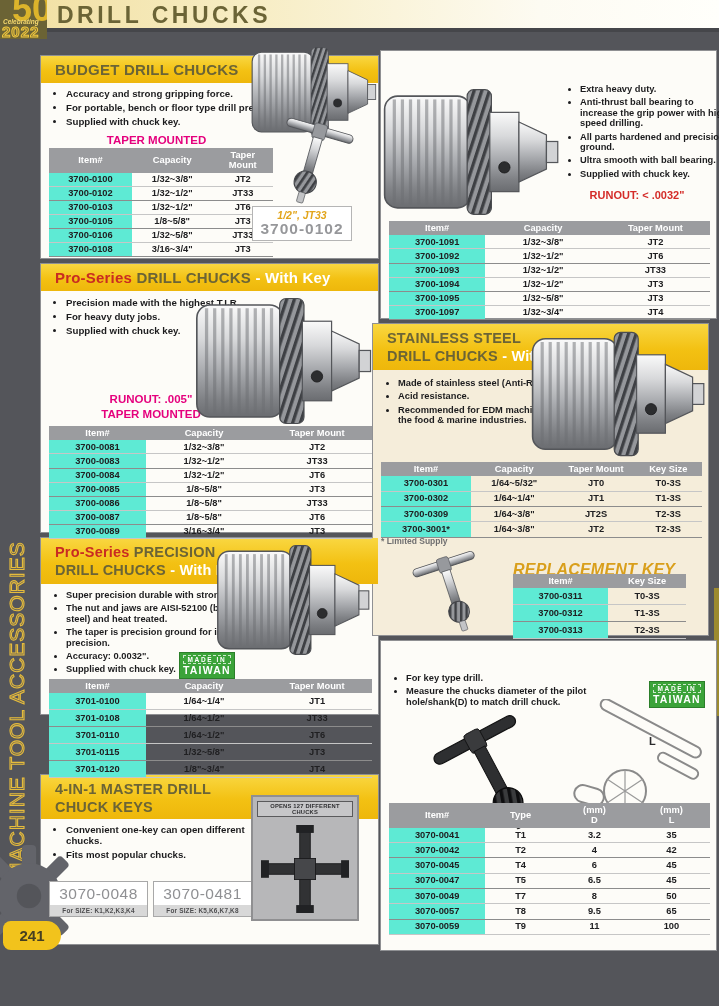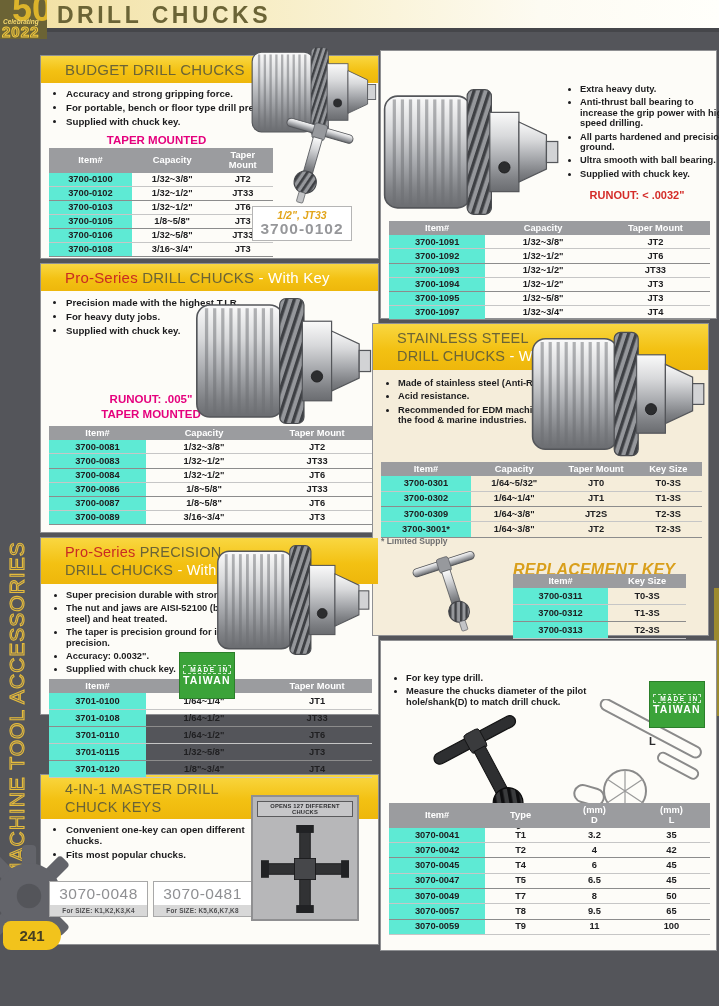--- a/index.html
+++ b/index.html
@@ -27,21 +27,21 @@
     border-radius:8px 15px 15px 8px;display:flex;align-items:center;justify-content:center;
     font-size:15px;font-weight:800;color:#463f22;z-index:3;}
   .tab-gray{position:absolute;left:80px;top:929px;width:27px;height:16px;background:#76777b;}
   .gear-wm{position:absolute;left:-22px;top:845px;width:102px;height:102px;z-index:1;}
   .edge-tab{position:absolute;right:0;top:588px;width:5px;height:128px;background:#9c8a2f;}
 
   
   .card{position:absolute;background:#fdfcf8;border:1px solid #8f9093;box-sizing:border-box;}
   .band{position:absolute;left:0;top:0;right:0;z-index:1;box-sizing:border-box;
     background:linear-gradient(180deg,#f9d741 0%,#f3c113 55%,#eeb70b 100%);
-    color:#6b6436;font-weight:400;font-size:15px;letter-spacing:.2px;line-height:1.25;padding:5px 8px 3px 24px;}
+    color:#6b6436;font-weight:700;font-size:15px;letter-spacing:.2px;line-height:1.25;padding:5px 8px 3px 14px;}
   .band .brand{color:#c92b22;}
   .band .wht{color:#fff;}
   .band-2l{font-size:14.5px;padding-top:5px;}
 
   ul.bullets{margin:0;padding:0 0 0 17px;font-size:9.7px;font-weight:600;color:#1c1c1e;z-index:2;}
   ul.bullets li{margin-bottom:3px;line-height:1.12;}
 
   .note-magenta{color:#e5007d;font-weight:800;font-size:11.5px;text-align:center;line-height:1.3;z-index:2;}
   .runout-red{color:#d42b28;font-weight:800;font-size:11px;text-align:center;z-index:2;}
   .footnote{font-size:8.5px;font-weight:600;color:#6f6f70;z-index:2;}
@@ -55,21 +55,21 @@
   .tbl td:first-child{background:#5eead4;}
   .tbl-l td{padding:2.6px 1px;}
   .tbl-m td{padding:1.8px 1px;}
 
   .callout{position:absolute;background:#fff;border:1px solid #b5b5b5;text-align:center;
     padding:2px 1px 3px;z-index:4;}
   .callout-spec{color:#e2a51b;font-style:italic;font-weight:800;font-size:10.5px;}
   .callout-number{color:#96979a;font-weight:800;font-size:15.5px;letter-spacing:1px;line-height:1.05;}
 
   .taiwan{position:absolute;background:#3ba339;border:1px solid #2b7f2a;color:#fff;
-    text-align:right;padding:12px 3px;z-index:5;}
+    text-align:center;padding:2px 3px;z-index:5;}
   .taiwan .t1{font-size:6.5px;font-weight:700;letter-spacing:1.6px;border:1px dashed rgba(255,255,255,.75);padding:0 1px;}
   .taiwan .t2{font-size:10.5px;font-weight:800;letter-spacing:1.2px;line-height:1.15;}
 
   .mk-box{position:absolute;width:97px;border:1px solid #a8a8a8;background:#fff;text-align:center;z-index:2;}
   .mk-num{font-size:15.5px;font-weight:400;color:#8f9093;letter-spacing:.5px;padding:3px 0 2px;}
   .mk-cap{background:#d8d8d8;font-size:6.4px;font-weight:700;color:#4e4e50;padding:2px 0;letter-spacing:.2px;}
 
   .photo-box{position:absolute;background:#b7b7b9;border:2px solid #8f8f91;padding:4px;box-sizing:border-box;z-index:2;}
   .photo-cap{border:1px solid #5a5a5c;background:#c6c6c8;color:#2f2f31;font-size:5.8px;font-weight:700;
     text-align:center;padding:1px 0;letter-spacing:.2px;}
@@ -282,20 +282,25 @@
             <td>3700-0083</td>
             <td>1/32~1/2"</td>
             <td>JT33</td>
           </tr>
           <tr>
             <td>3700-0084</td>
             <td>1/32~1/2"</td>
             <td>JT6</td>
           </tr>
           <tr>
+            <td>3700-0085</td>
+            <td>1/8~5/8"</td>
+            <td>JT3</td>
+          </tr>
+          <tr>
             <td>3700-0086</td>
             <td>1/8~5/8"</td>
             <td>JT33</td>
           </tr>
           <tr>
             <td>3700-0087</td>
             <td>1/8~5/8"</td>
             <td>JT6</td>
           </tr>
           <tr>

